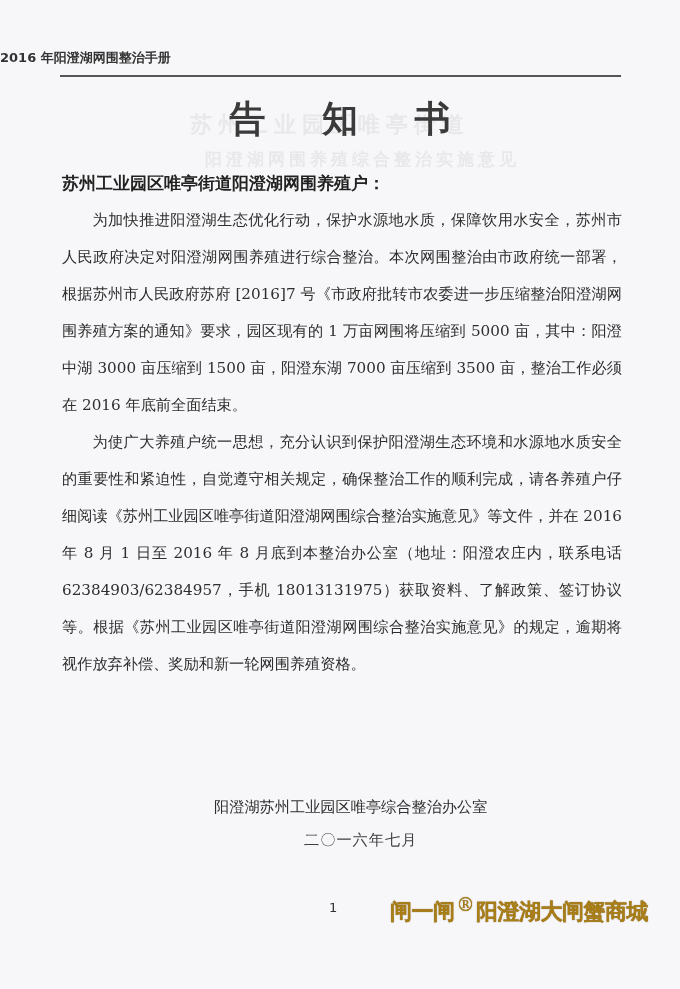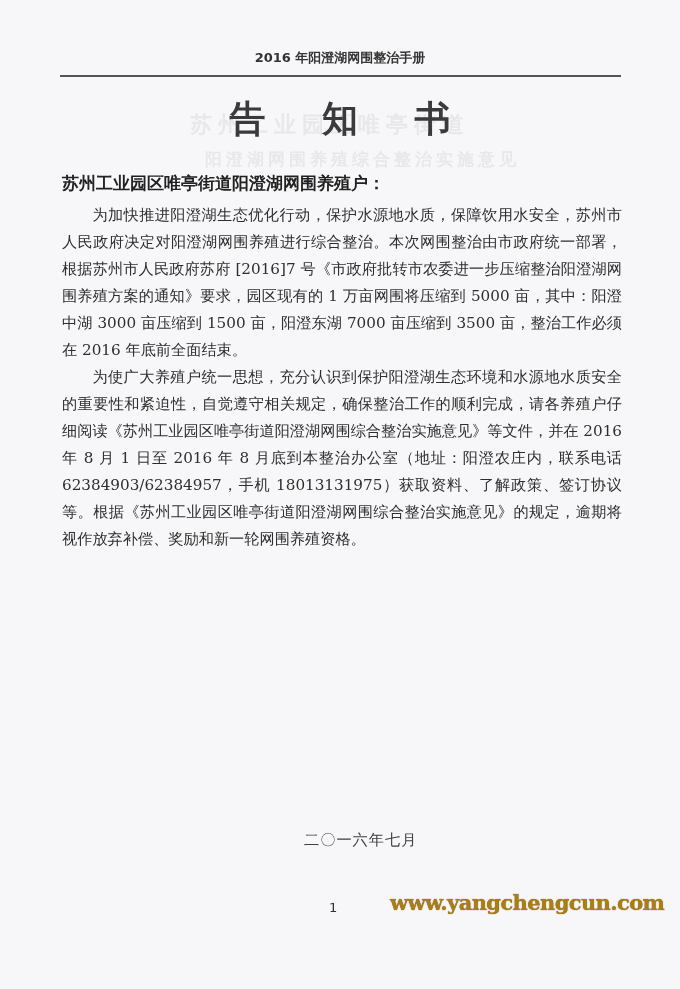--- a/index.html
+++ b/index.html
@@ -5,21 +5,21 @@
     html, body { margin: 0; padding: 0; }
     body {
       width: 680px; height: 989px; overflow: hidden;
       background: #f7f6f8;
       position: relative;
       font-family: "DejaVu Serif", "Liberation Serif", serif;
       color: #2a2a2a;
     }
     .page { position: absolute; left: 0; top: 0; width: 680px; height: 989px; }
     .running-header {
-      position: absolute; top: 49px; left: 0; width: 680px; text-align: center;
+      position: absolute; top: 49px; left: 0; width: 680px; text-align: left;
       font-family: "DejaVu Sans", "Liberation Sans", sans-serif;
       font-size: 13px; font-weight: bold; color: #333;
       letter-spacing: 0px;
     }
     .header-rule {
       position: absolute; top: 75px; left: 60px; width: 561px; height: 2px; background: #555;
     }
     .doc-title {
       position: absolute; top: 95px; left: 0; width: 680px; text-align: center;
       font-family: "DejaVu Serif", "Liberation Serif", serif;
@@ -32,21 +32,21 @@
     }
     .ghost.g1 { top: 110px; left: 190px; font-size: 22px; letter-spacing: 6px; }
     .ghost.g2 { top: 148px; left: 205px; font-size: 17px; letter-spacing: 4px; }
     .salutation {
       position: absolute; top: 172px; left: 62px;
       font-family: "DejaVu Sans", "Liberation Sans", sans-serif;
       font-size: 17px; font-weight: bold; color: #222; text-align: center;
     }
     .body-text {
       position: absolute; top: 202px; left: 62px; width: 560px;
-      font-size: 15.2px; line-height: 27px; color: #2e2e2e;
+      font-size: 15.2px; line-height: 37px; color: #2e2e2e;
       text-align: justify;
     }
     .body-text p { margin: 0; text-indent: 2em; }
     .signature {
       position: absolute; top: 797px; left: 214px;
       font-size: 15.2px; color: #2e2e2e;
     }
     .date {
       position: absolute; top: 830px; left: 304px;
       font-size: 15.2px; color: #404040; letter-spacing: 1px;
@@ -78,21 +78,24 @@
 
   <div class="doc-title">告 知 书</div>
 
   <div class="salutation">苏州工业园区唯亭街道阳澄湖网围养殖户：</div>
 
   <div class="body-text">
     <p>为加快推进阳澄湖生态优化行动，保护水源地水质，保障饮用水安全，苏州市人民政府决定对阳澄湖网围养殖进行综合整治。本次网围整治由市政府统一部署，根据苏州市人民政府苏府 [2016]7 号《市政府批转市农委进一步压缩整治阳澄湖网围养殖方案的通知》要求，园区现有的 1 万亩网围将压缩到 5000 亩，其中：阳澄中湖 3000 亩压缩到 1500 亩，阳澄东湖 7000 亩压缩到 3500 亩，整治工作必须在 2016 年底前全面结束。</p>
     <p>为使广大养殖户统一思想，充分认识到保护阳澄湖生态环境和水源地水质安全的重要性和紧迫性，自觉遵守相关规定，确保整治工作的顺利完成，请各养殖户仔细阅读《苏州工业园区唯亭街道阳澄湖网围综合整治实施意见》等文件，并在 2016 年 8 月 1 日至 2016 年 8 月底到本整治办公室（地址：阳澄农庄内，联系电话 62384903/62384957，手机 18013131975）获取资料、了解政策、签订协议等。根据《苏州工业园区唯亭街道阳澄湖网围综合整治实施意见》的规定，逾期将视作放弃补偿、奖励和新一轮网围养殖资格。</p>
   </div>
 
+  <div class="signature">阳澄湖苏州工业园区唯亭综合整治办公室</div>
   <div class="date">二〇一六年七月</div>
 
   <div class="page-number">1</div>
 
   <div class="watermark">
-    <div class="wm-line2">www.yangchengcun.com</div>
+    <div class="wm-line1">
+      <span>闸一闸</span><span class="reg">®</span><span>阳澄湖大闸蟹商城</span>
+    </div>
   </div>
 
 </div>
 
 </body></html>

